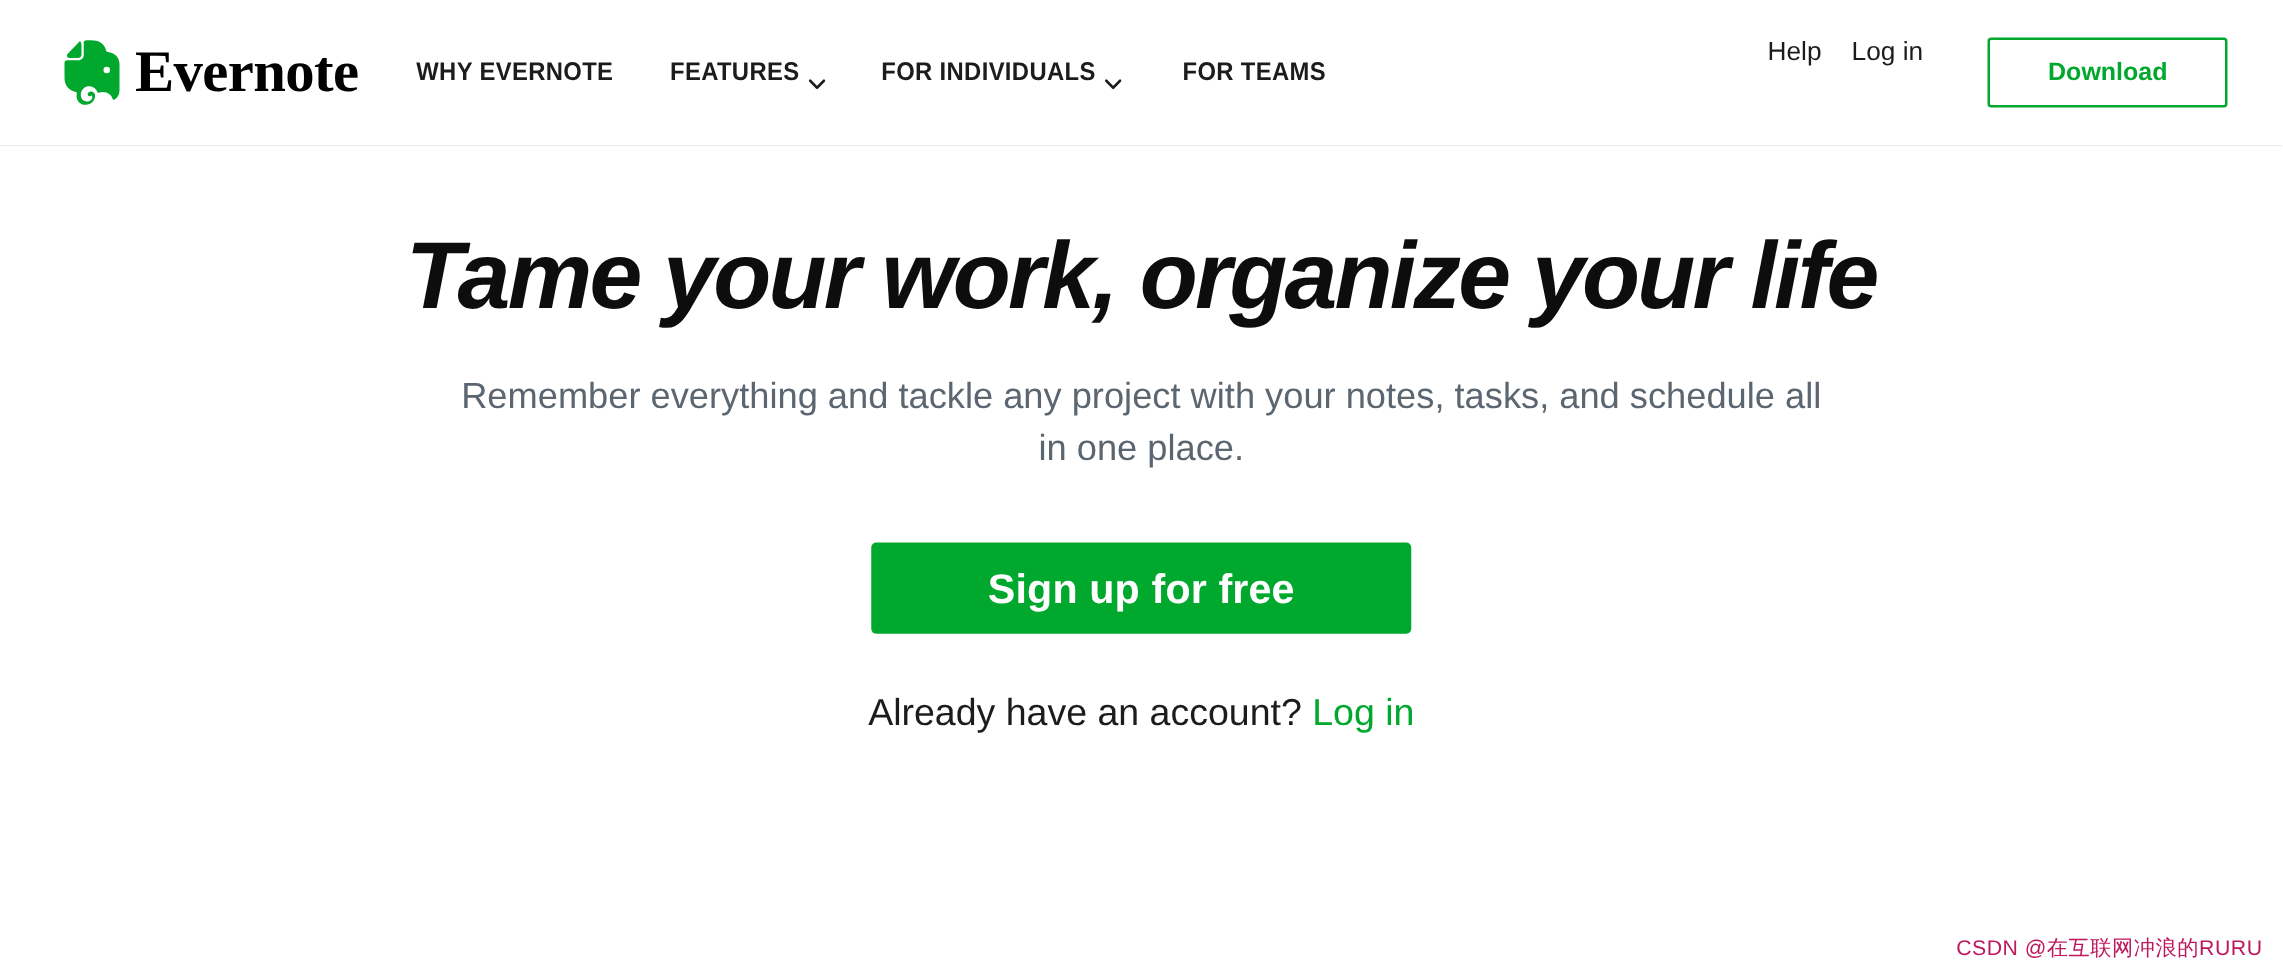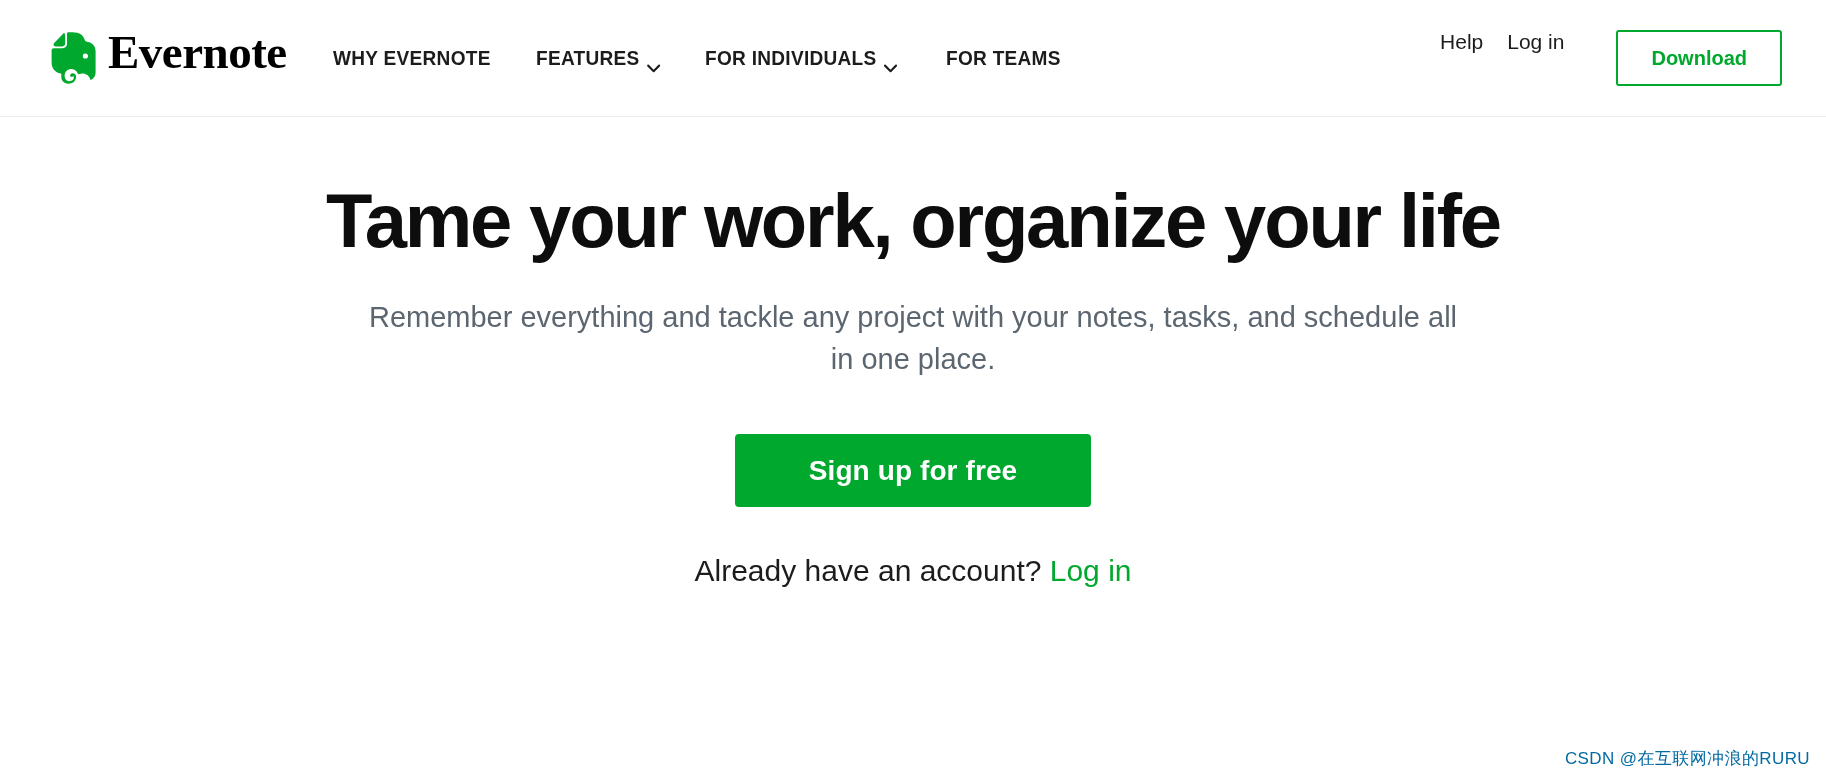--- a/index.html
+++ b/index.html
@@ -22,21 +22,21 @@
     height: 117px;
     width: 100%;
     border-bottom: 1px solid #ececec;
     display: flex;
     align-items: center;
     padding: 0 44px 0 46px;
     background: #ffffff;
   }
   .brand {
     display: flex;
-    align-items: flex-start;
+    align-items: center;
     gap: 12px;
     margin-right: 46px;
     cursor: pointer;
   }
   .brand-icon {
     width: 50px;
     height: 58px;
     display: block;
     flex: none;
   }
@@ -89,63 +89,64 @@
     font-weight: normal;
   }
   .download-btn {
     margin-left: 28px;
     border: 2px solid #00a82d;
     border-radius: 3px;
     background: #ffffff;
     color: #00a82d;
     font-size: 20px;
     font-weight: bold;
-    padding: 16px 33px;
+    padding: 16px 46px;
     cursor: pointer;
     line-height: 1;
     white-space: nowrap;
     font-family: "Liberation Sans", sans-serif;
   }
 
   
   .hero {
     text-align: center;
     padding-top: 64px;
   }
   .hero-title {
     font-size: 76px;
     font-weight: bold;
     letter-spacing: -2.2px;
     line-height: 1.06;
     color: #0d0d0d;
     margin: 0;
     padding: 0 84px;
+    font-style: italic;
   }
   .hero-sub {
     margin: 34px auto 0;
     max-width: 1090px;
     font-size: 29px;
     line-height: 1.46;
     color: #5c6670;
     font-weight: normal;
   }
   .cta-wrap {
     margin-top: 54px;
     display: flex;
     flex-direction: column;
     align-items: center;
   }
   .signup-btn {
     background: #00a82d;
     color: #ffffff;
     border: none;
     border-radius: 4px;
-    font-size: 28px;
-    font-weight: bold;
-    width: 356px;
+    font-size: 33px;
+    font-weight: bold;
+    width: 432px;
     height: 73px;
     cursor: pointer;
     font-family: "Liberation Sans", sans-serif;
     letter-spacing: 0.1px;
   }
   .account-line {
     margin-top: 47px;
     font-size: 30px;
     color: #1c1c1c;
   }
@@ -153,21 +154,21 @@
     color: #00a82d;
     cursor: pointer;
   }
 
   
   .watermark {
     position: absolute;
     right: 16px;
     bottom: 11px;
     font-size: 17px;
-    color: #0369a1;
+    color: #be185d;
     white-space: nowrap;
     letter-spacing: 0.4px;
   }
 </style>
 </head>
 <body>
 
 <div class="header">
 
   <div class="brand">

